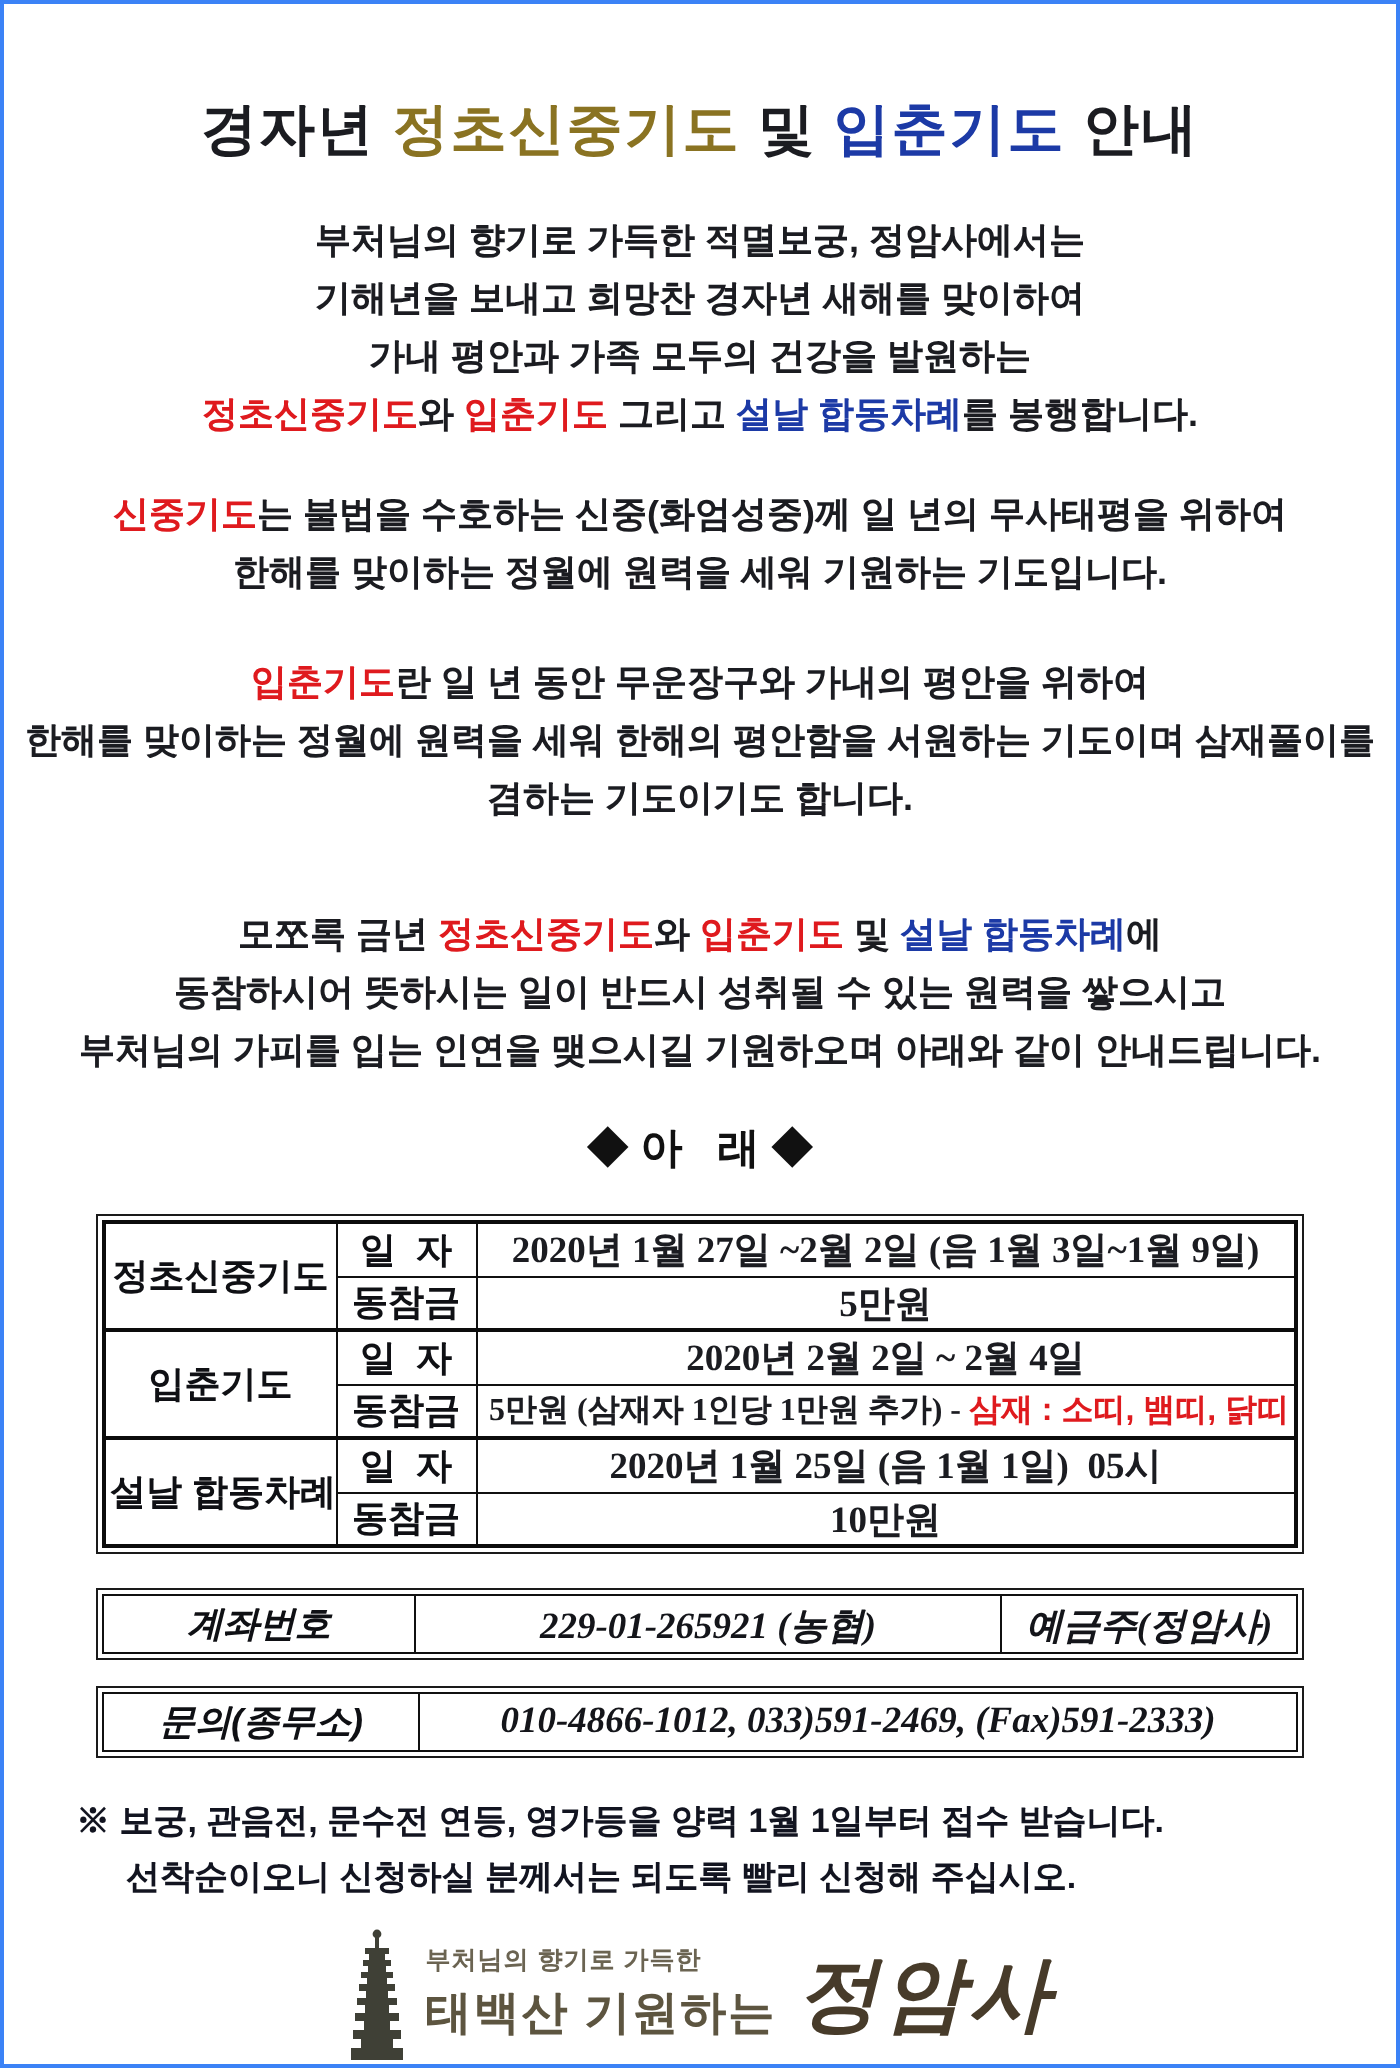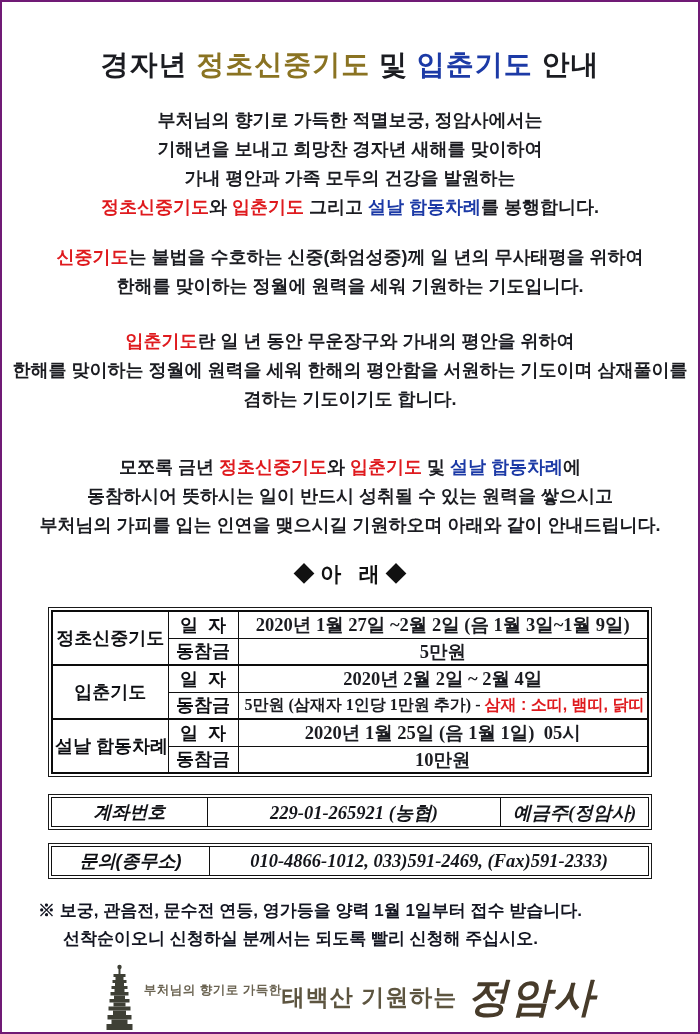--- a/index.html
+++ b/index.html
@@ -1,20 +1,20 @@
 <!DOCTYPE html>
 <html style="--red: #df1a1e; --blue: #1c3aa6; --gold: #8a7322; --ink: #1b1c21; --logo_gray: #6b6452; --logo_olive: #5d5540; --logo_brown: #473b2a; --pagoda: #3f4036;"><head>
 <meta charset="utf-8">
 <style>
   html,body{margin:0;padding:0;background:#fff;}
   .page{
     position:relative;
     width:700px;height:1034px;
     box-sizing:border-box;
-    border:2px solid #701a75;
+    border:2px solid #3b82f6;
     background:#fff;
     overflow:hidden;
     font-family:"Liberation Sans",sans-serif;
     color:var(--ink,#1b1c21);
   }
   
   .c-ink {color:var(--ink,#1b1c21);}
   .c-red {color:var(--red,#df1a1e);}
   .c-blue{color:var(--blue,#1c3aa6);}
   .c-gold{color:var(--gold,#8a7322);}
@@ -118,21 +118,21 @@
 
   
   .logo{
     margin-top:11px;
     display:flex;
     justify-content:center;
     align-items:center;
   }
   .pagoda{display:inline-flex;align-items:flex-end;}
   .logo-col{
-    display:flex;flex-direction:row;
+    display:flex;flex-direction:column;
     margin-left:9px;
     justify-content:center;
   }
   .tagline{
     font-size:12.5px;font-weight:bold;
     color:var(--logo_gray,#6b6452);
     letter-spacing:0.5px;
     margin-bottom:2px;
   }
   .mountain{

